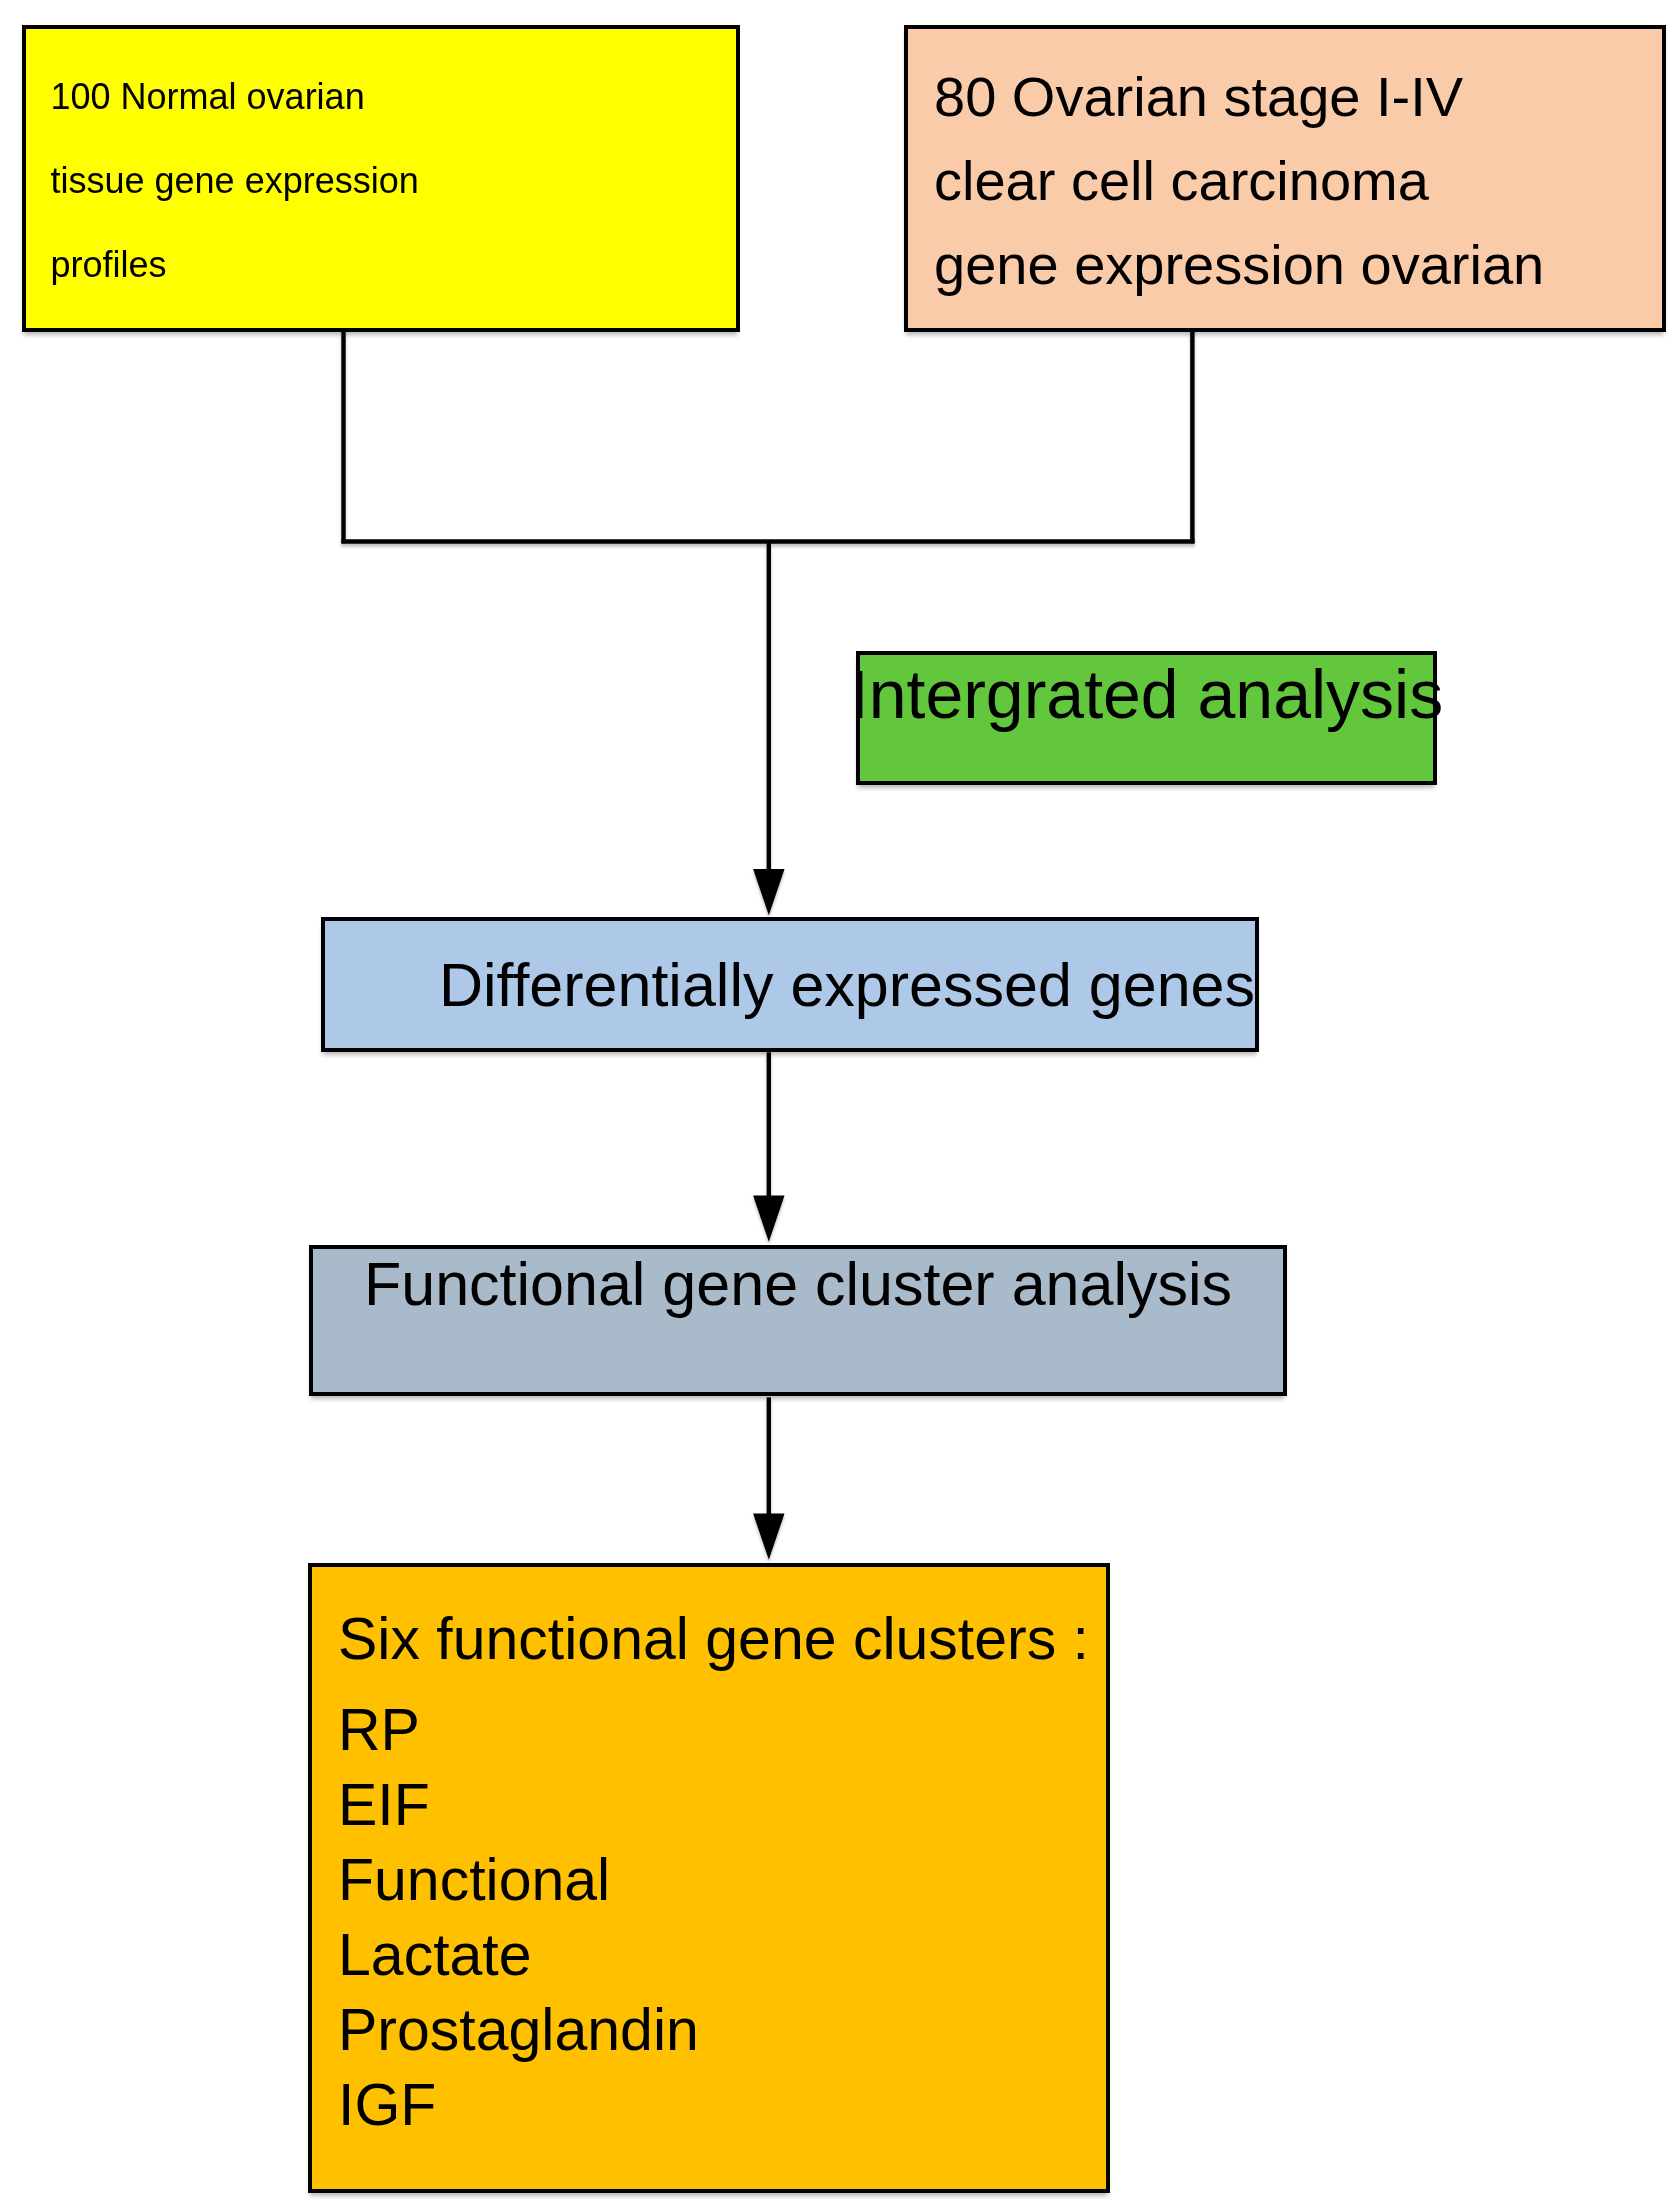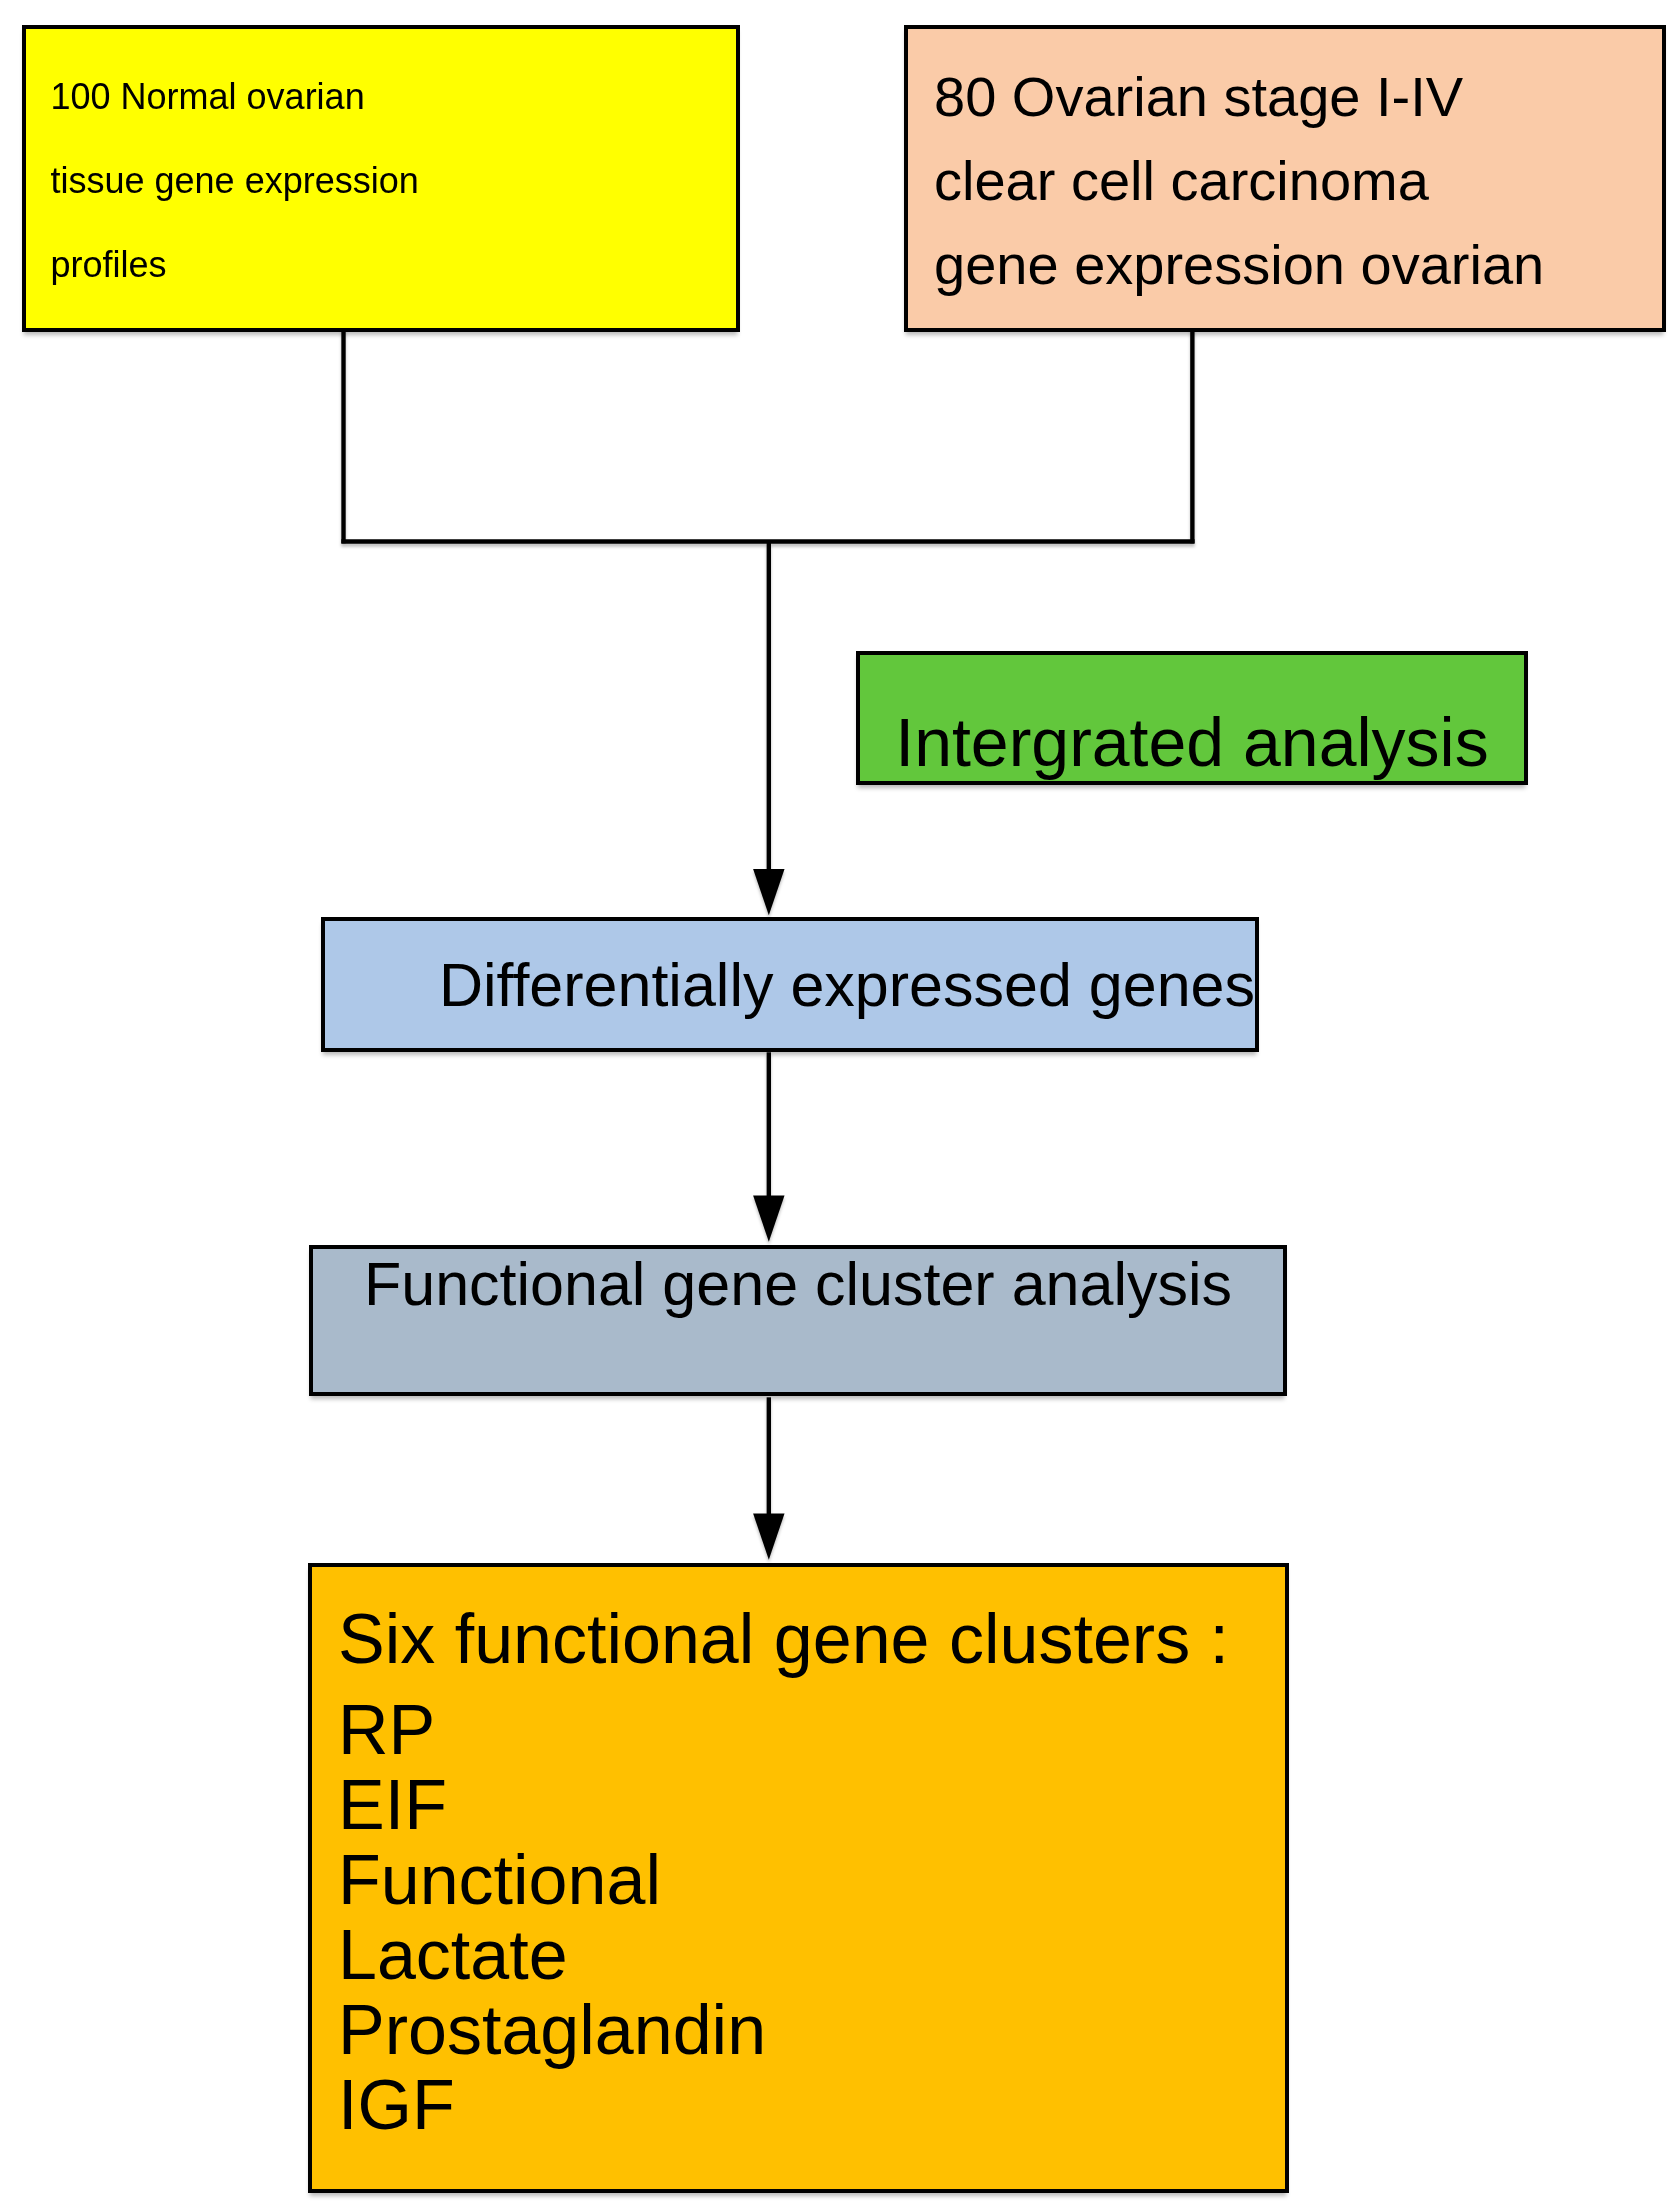--- a/index.html
+++ b/index.html
@@ -42,38 +42,38 @@
     left: 22px;  top: 24.5px;  width: 718px;  height: 307px;
     padding: 26px 23px 0 24.5px;
     font-size: 36px; line-height: 84px;
   }
   .node-carcinoma {
     left: 904px; top: 24.5px; width: 762px; height: 307px;
     padding: 26px 23px 0 26px;
     font-size: 56px; line-height: 84px;
   }
   .node-integrated {
-    left: 856px; top: 651px; width: 672px; height: 134px;
-    display: flex; align-items: flex-end; justify-content: center;
+    left: 856px; top: 651px; width: 581px; height: 134px;
+    display: flex; align-items: flex-start; justify-content: center;
     font-size: 68px;
   }
   .node-deg {
     left: 321px; top: 917px; width: 938px; height: 135px;
     display: flex; align-items: center; justify-content: flex-end;
     font-size: 61px;
   }
   .node-cluster-analysis {
     left: 309px; top: 1245px; width: 978px; height: 151px;
     display: flex; align-items: flex-start; justify-content: center;
     font-size: 61px;
   }
   .node-result {
-    left: 308px; top: 1563px; width: 981px; height: 630px;
+    left: 308px; top: 1563px; width: 802px; height: 630px;
     padding: 35px 23px 0 26px;
-    font-size: 70px; line-height: 75px;
+    font-size: 59px; line-height: 75px;
   }
   .node-result .result-title {
     margin-bottom: 15.7px;
   }
   .text-line { white-space: nowrap; }
 </style>
 </head>
 <body>
 
 <div class="figure" style="background-color: rgb(255, 255, 255); color: rgb(0, 0, 0);">

